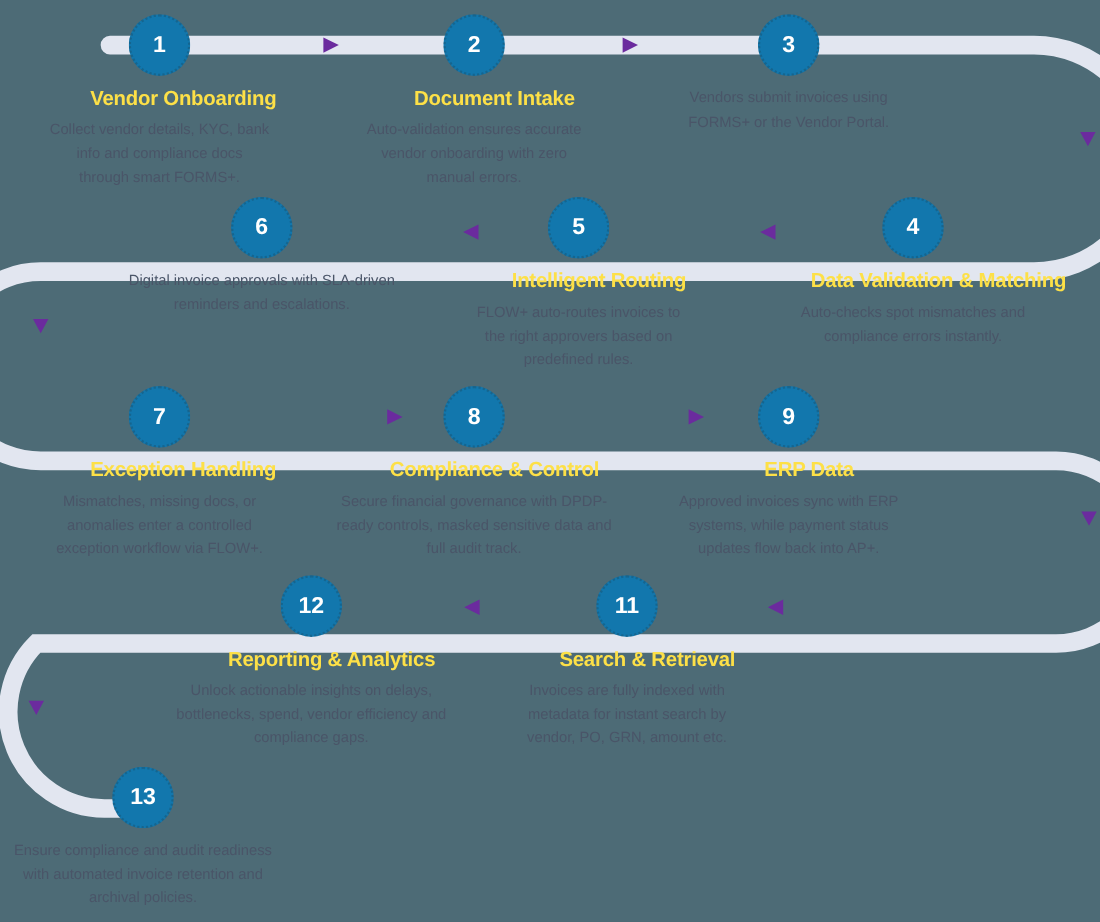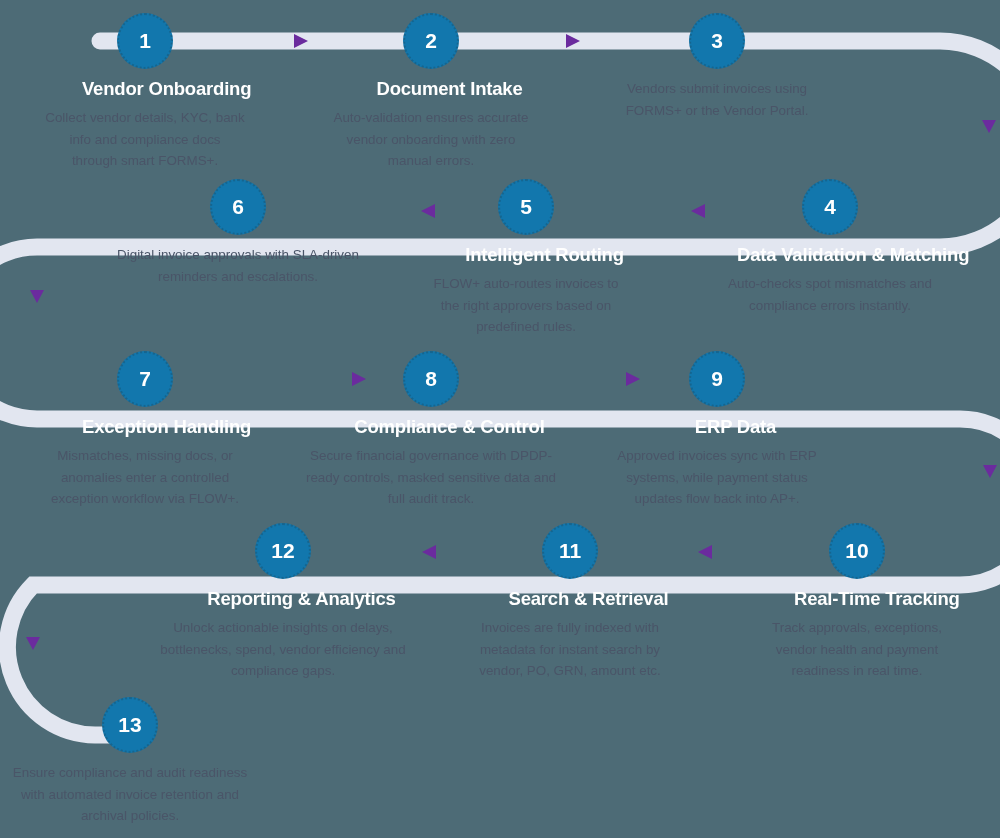--- a/index.html
+++ b/index.html
@@ -36,21 +36,21 @@
     font-weight: bold;
     line-height: 52px;
     text-align: center;
     margin: 0 auto 9px auto;
     position: relative;
     z-index: 5;
   }
   .title {
     font-size: 18.5px;
     font-weight: bold;
-    color: #ffffff;
+    color: #fde047;
     letter-spacing: -0.2px;
     margin-bottom: 7px;
     white-space: nowrap;
     margin-left: 37px;
   }
   .desc {
     font-size: 13.4px;
     line-height: 1.62;
     color: #4a5568;
   }
@@ -130,25 +130,20 @@
     <div class="title">Compliance &amp; Control</div>
     <div class="desc">Secure financial governance with DPDP-ready controls, masked sensitive data and full audit track.</div>
   </div>
 
   <div class="node" style="left:717px; top:351px;">
     <div class="badge">9</div>
     <div class="title">ERP Data</div>
     <div class="desc">Approved invoices sync with ERP systems, while payment status updates flow back into AP+.</div>
   </div>
 
-  <div class="node" style="left:857px; top:523px;">
-    <div class="badge">10</div>
-    <div class="title">Real-Time Tracking</div>
-    <div class="desc">Track approvals, exceptions, vendor health and payment readiness in real time.</div>
-  </div>
 
   <div class="node" style="left:570px; top:523px;">
     <div class="badge">11</div>
     <div class="title">Search &amp; Retrieval</div>
     <div class="desc">Invoices are fully indexed with metadata for instant search by vendor, PO, GRN, amount etc.</div>
   </div>
 
   <div class="node wide" style="left:283px; top:523px;">
     <div class="badge">12</div>
     <div class="title">Reporting &amp; Analytics</div>

